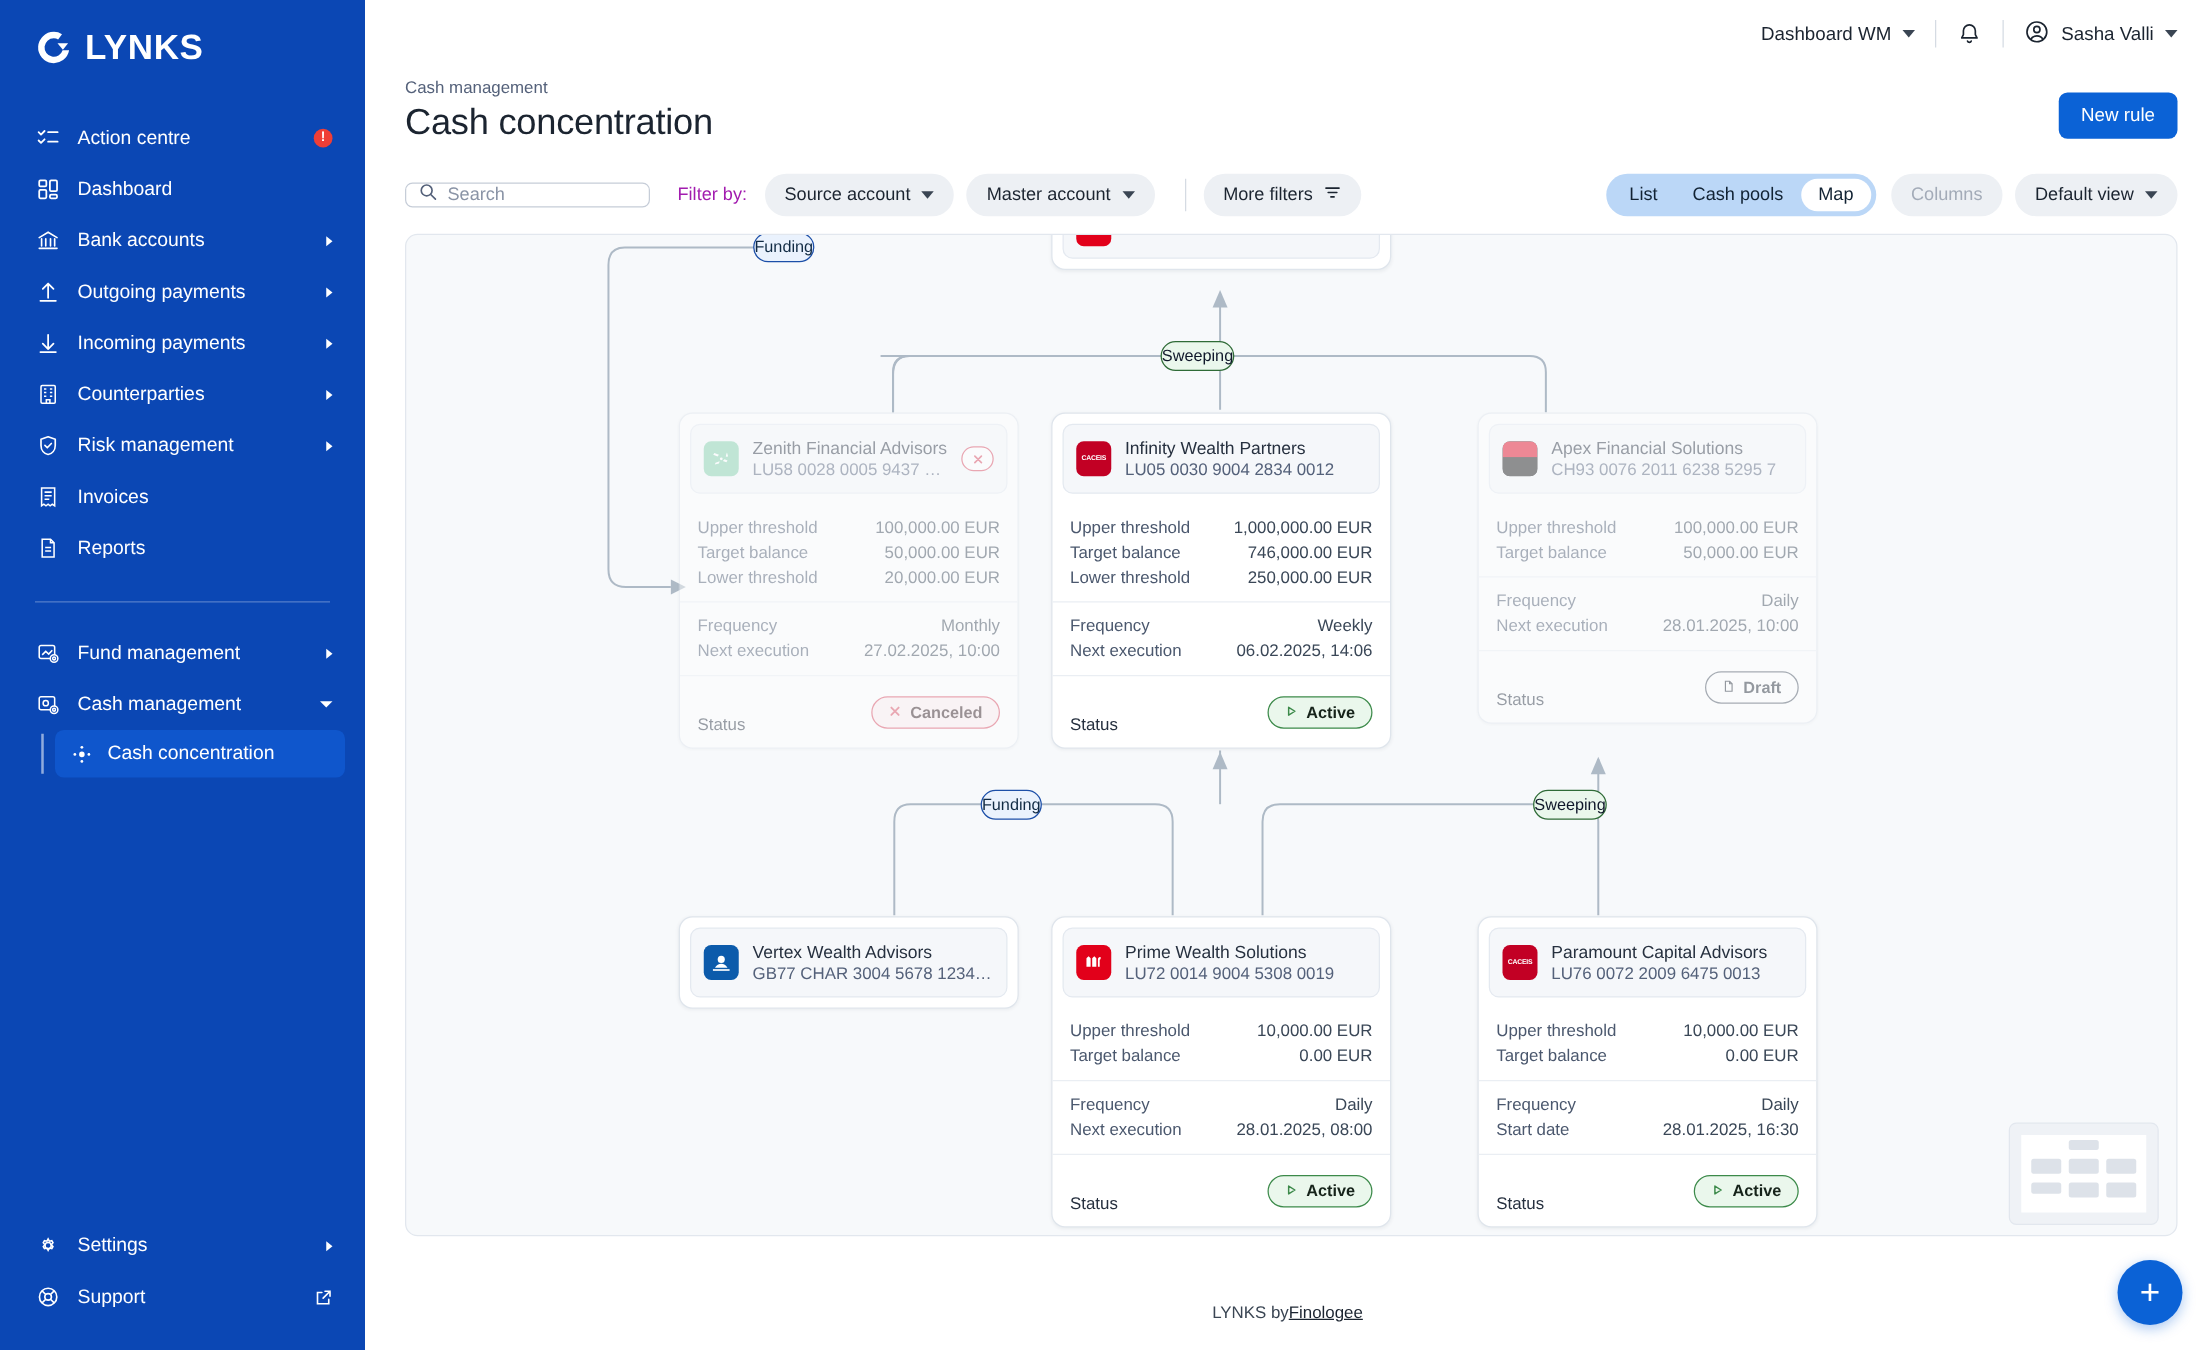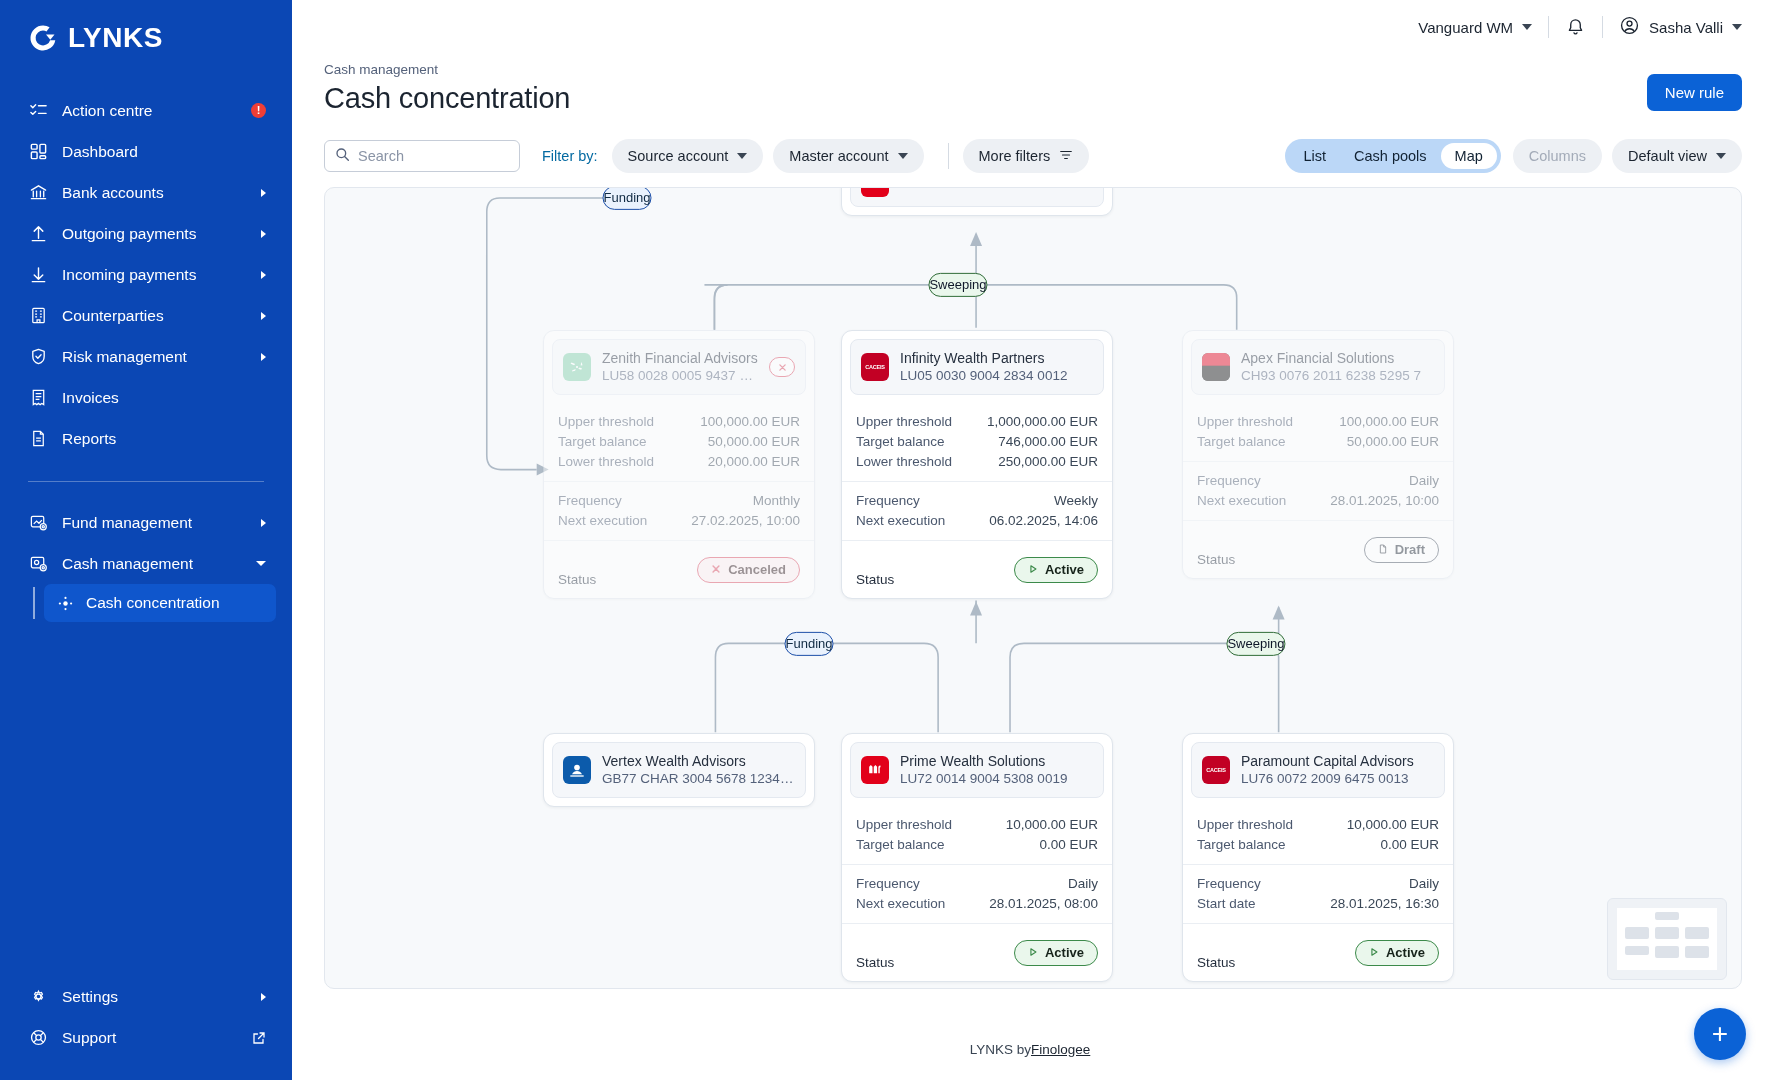--- a/index.html
+++ b/index.html
@@ -111,29 +111,29 @@
     background: #0B62D6; color: #fff; border: none; border-radius: 7px;
     font-size: 15px; padding: 10px 18px; cursor: pointer; margin-top: 12px;
     font-family: inherit;
   }
 
   .toolbar {
     display: flex; align-items: center; gap: 0;
     padding: 24px 26px 0 32px;
   }
   .search-box {
-    width: 196px; height: 32px; border: 1px solid #C6CDD8; border-radius: 6px;
+    width: 196px; height: 20px; border: 1px solid #C6CDD8; border-radius: 6px;
     display: flex; align-items: center; padding: 0 10px; gap: 8px; background:#fff;
   }
   .search-box input {
     border: none; outline: none; font-size: 14.5px; color: #1B2430;
     font-family: inherit; width: 100%; background: transparent;
   }
   .search-box input::placeholder { color: #8A94A6; }
-  .filter-label { font-size: 14.5px; color: #0369a1; margin: 0 14px 0 22px; text-align: center; }
+  .filter-label { font-size: 14.5px; color: #a21caf; margin: 0 14px 0 22px; text-align: center; }
   .pill {
     height: 34px; border-radius: 17px; background: #EDF0F4; border: none;
     display: flex; align-items: center; gap: 9px; padding: 0 16px;
     font-size: 14.5px; color: #1B2430; cursor: pointer; font-family: inherit;
     margin-right: 10px; white-space: nowrap;
   }
   .tool-sep { width:1px; height:26px; background:#D5DBE3; margin: 0 14px 0 14px; }
   .spacer { flex: 1 1 auto; }
   .segmented {
     background: #BBD7F7; border-radius: 18px; padding: 4px;
@@ -417,21 +417,21 @@
           </svg>
       </span>
     </div>
   </div>
 </aside>
 
 <div class="main">
 
   <div class="topbar">
     <div class="org-select">
-      <span>Vanguard WM</span>
+      <span>Dashboard WM</span>
       <span class="chev-dn"></span>
     </div>
     <span class="vsep"></span>
     <span class="bell-btn">
       <svg viewBox="0 0 22 22" width="21" height="21" fill="none" stroke="#1B2430" stroke-width="1.4" stroke-linecap="round" stroke-linejoin="round">
           <path d="M11 3a5 5 0 0 0-5 5v3.2L4.6 14h12.8L16 11.2V8a5 5 0 0 0-5-5z"></path>
           <path d="M9.4 16.6a1.7 1.7 0 0 0 3.2 0"></path>
         </svg>
     </span>
     <span class="vsep"></span>

